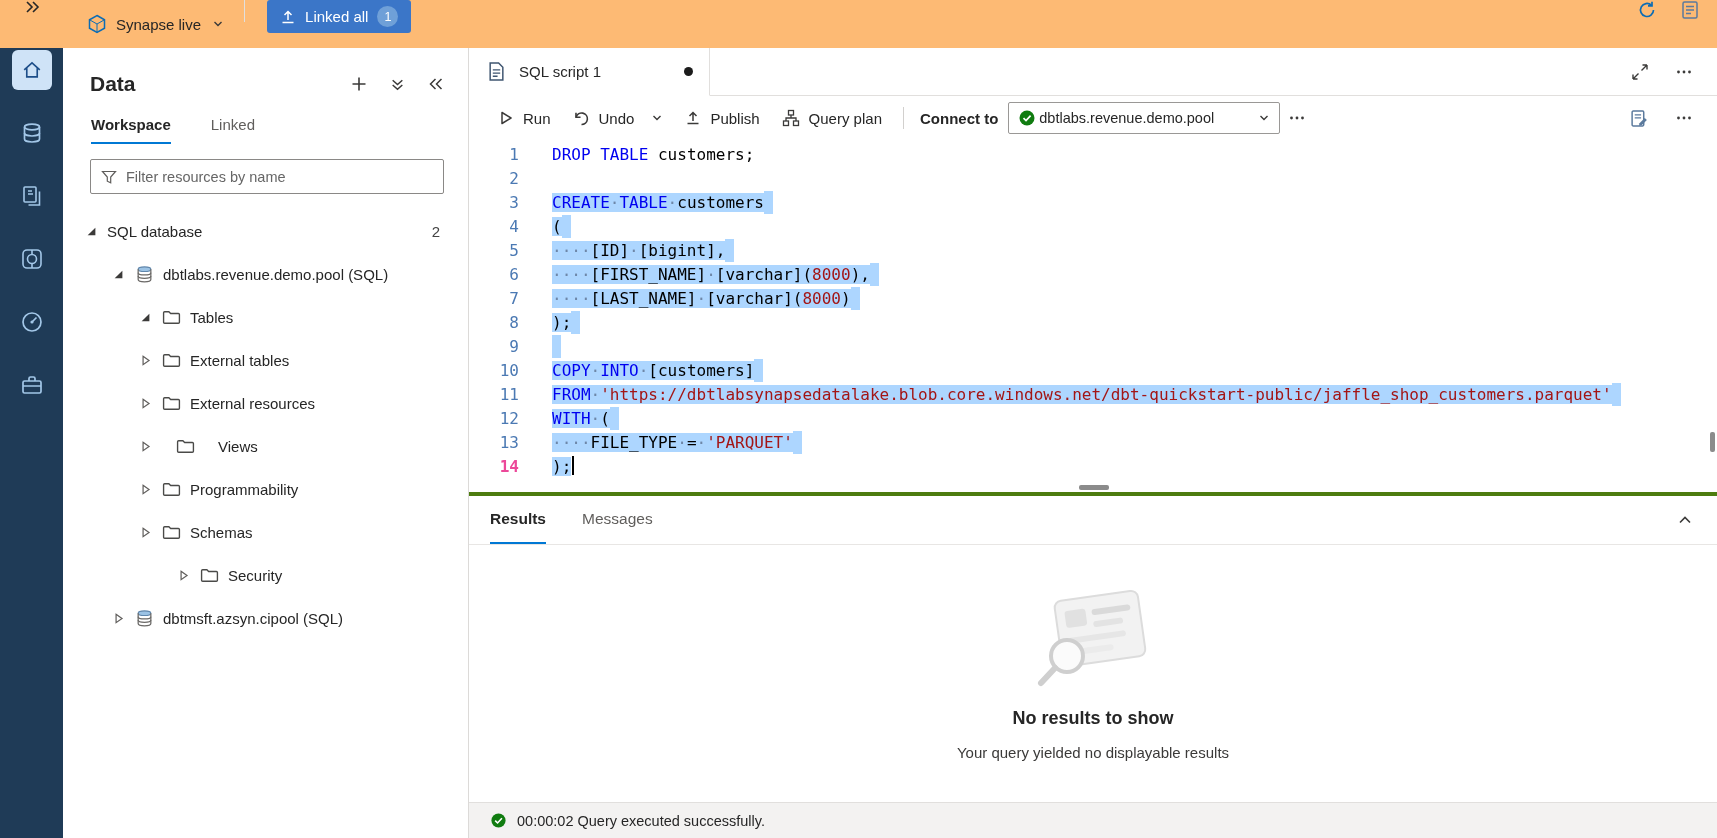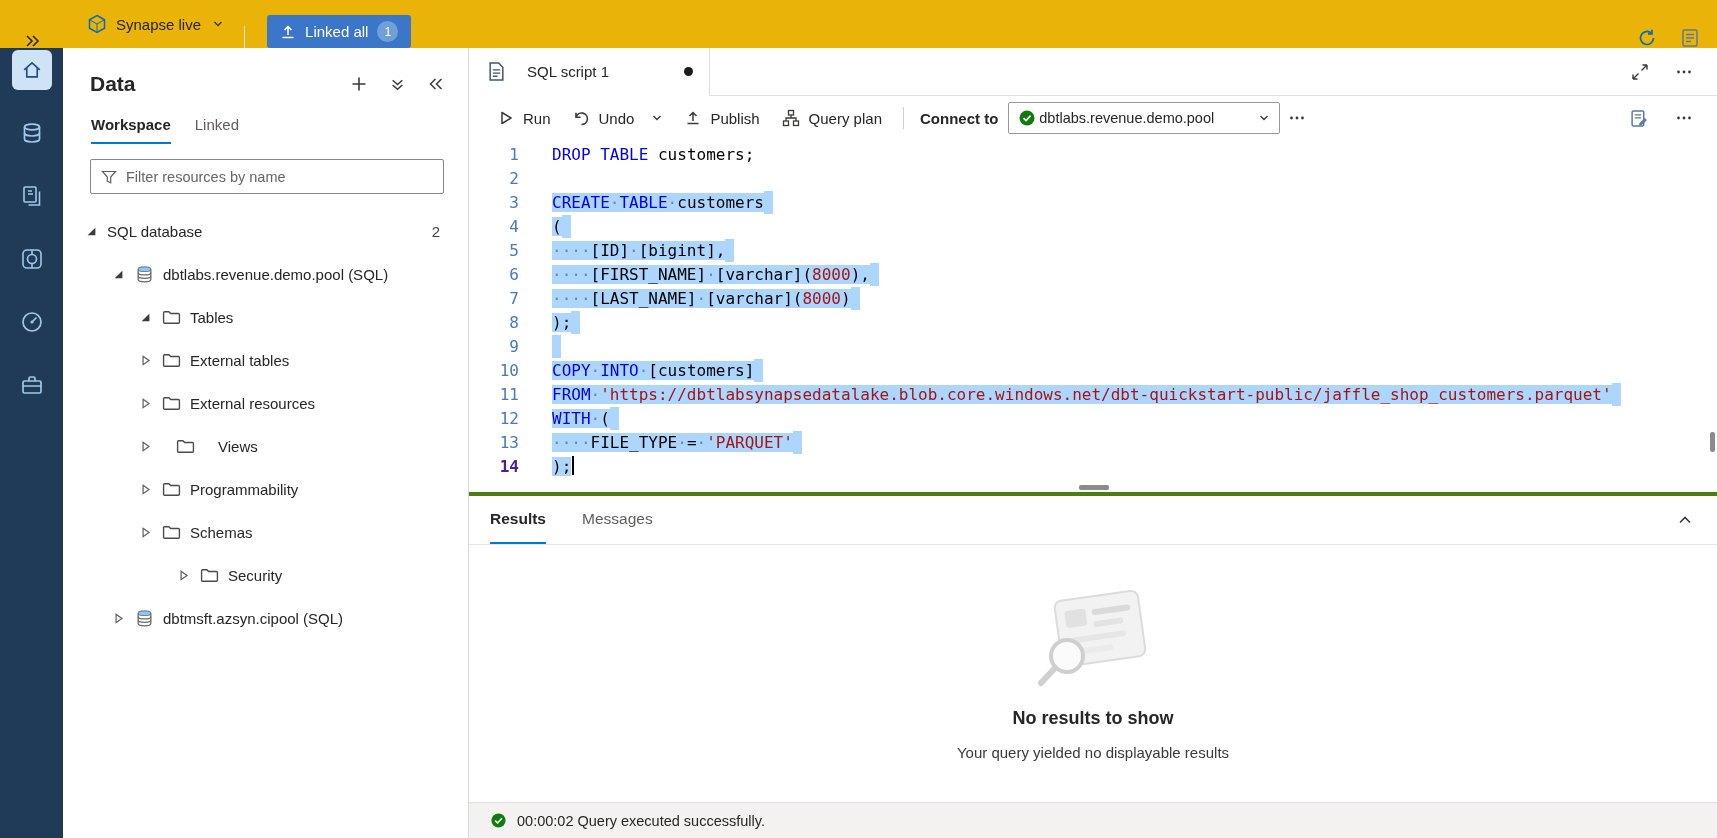--- a/index.html
+++ b/index.html
@@ -1,21 +1,21 @@
 <!DOCTYPE html>
 <html style="--accent: #0078d4; --rail-bg: #1f3b57; --selection: #add6ff; --kw: #0000f0; --str: #a31515; --num: #a31515;"><head>
 <meta charset="utf-8">
 <style>
   *{box-sizing:border-box;margin:0;padding:0}
   html,body{width:1717px;height:838px;overflow:hidden;background:#fff;
     font-family:"Liberation Sans",sans-serif;color:#262626;font-size:15px}
   svg{display:block}
 
   
-  .topbar{height:48px;display:flex;align-items:flex-end;background:#eab308}
+  .topbar{height:48px;display:flex;align-items:flex-start;background:#fdba74}
   .tb-expander{width:63px;display:flex;justify-content:center;cursor:pointer;color:#262626}
   .tb-item{display:flex;align-items:center;gap:9px;padding:0 10px;height:100%;cursor:pointer}
   .tb-caret{color:#3b3a39;margin-left:2px}
   .tb-sep-v{width:1px;height:22px;background:#e1dfdd;margin:0 10px}
   .publish-btn{display:flex;align-items:center;gap:9px;background:#3b76c8;color:#fff;height:33px;
     padding:0 13px;border-radius:3px;border:none;font-size:15px;margin-left:12px;cursor:pointer;
     font-family:inherit}
   .badge{min-width:21px;height:21px;border-radius:50%;background:#6fa0d8;color:#fff;font-size:12.5px;
     display:flex;align-items:center;justify-content:center;padding:0 2px}
   .tb-right{margin-left:auto;display:flex;gap:24px;align-items:center;padding-right:18px}
@@ -28,38 +28,38 @@
   .rail-item{width:40px;height:40px;display:flex;align-items:center;justify-content:center;cursor:pointer;
     border-radius:6px}
   .rail-item.active{background:#cfe3f7}
 
   
   .sidebar{width:406px;border-right:1px solid #dcdad8;display:flex;flex-direction:column;background:#fff;
     flex-shrink:0}
   .side-header{display:flex;align-items:center;padding:24px 24px 0 27px}
   .side-title{font-size:21px;font-weight:700;flex:1}
   .side-actions{display:flex;gap:23px;align-items:center;color:#3b3a39}
-  .side-tabs{display:flex;gap:24px;padding:20px 0 0 28px}
+  .side-tabs{display:flex;gap:40px;padding:20px 0 0 28px}
   .side-tab{padding-bottom:9px;color:#605e5c;cursor:pointer;border-bottom:2px solid transparent}
   .side-tab.active{color:#262626;font-weight:600;border-bottom-color:var(--accent)}
   .filter-box{margin:15px 24px 8px 27px;height:35px;border:1px solid #8a8886;border-radius:2px;
     display:flex;align-items:center;padding:0 10px;gap:9px;background:#fff}
   .filter-box input{border:none;outline:none;flex:1;font-size:14.5px;font-family:inherit;color:#a16207;background:transparent}
   .filter-box input::placeholder{color:#666}
   .tree{flex:1;overflow:hidden;padding-top:8px}
   .tree-row{height:43px;display:flex;align-items:center;cursor:pointer}
   .twisty{width:16px;margin-right:8px;display:flex;justify-content:center;align-items:center}
   .tree-icon{width:20px;margin-right:9px;display:flex;justify-content:center;align-items:center}
   .tree-label{font-size:15px;white-space:nowrap}
   .tree-count{margin-left:auto;margin-right:28px;color:#444}
 
   
   .main{flex:1;display:flex;flex-direction:column;background:#fff;min-width:0}
   .tabstrip{height:48px;display:flex;align-items:stretch;border-bottom:1px solid #e1dfdd;background:#fff}
-  .doc-tab{display:flex;align-items:center;gap:22px;padding:0 16px 0 19px;border-right:1px solid #e1dfdd;
+  .doc-tab{display:flex;align-items:center;gap:14px;padding:0 16px 0 19px;border-right:1px solid #e1dfdd;
     background:#fff;width:241px;margin-bottom:-1px;border-bottom:1px solid #fff;cursor:pointer}
   .doc-title{font-size:15px;white-space:nowrap}
   .dirty-dot{width:9px;height:9px;border-radius:50%;background:#1b1b1b;margin-left:auto}
   .strip-right{margin-left:auto;display:flex;align-items:center;gap:26px;padding-right:24px;color:#3b3a39}
 
   .toolbar{height:44px;display:flex;align-items:center;padding-left:18px}
   .tb-btn{display:flex;align-items:center;gap:9px;padding:0 11px;height:34px;color:#262626;cursor:pointer;
     font-size:15px;border-radius:2px}
   .tb-btn .drop{margin-left:8px;color:#3b3a39}
   .tb-sep{width:1px;height:22px;background:#d2d0ce;margin:0 10px}
@@ -68,21 +68,21 @@
     padding:0 9px;min-width:272px;cursor:pointer}
   .pool-select .chev{margin-left:auto;color:#3b3a39}
   .pool-text{font-size:14.5px;white-space:nowrap}
   .toolbar-right{margin-left:auto;display:flex;gap:26px;align-items:center;padding-right:24px}
 
   
   .editor{height:352px;display:flex;position:relative;overflow:hidden;padding-top:3px;background:#fff}
   .gutter{width:50px;text-align:right;font-family:"DejaVu Sans Mono",monospace;font-size:16px;
     line-height:24px;color:#4b79b3;flex-shrink:0}
   .ln{height:24px}
-  .ln-active{color:#4c1d95;font-weight:bold}
+  .ln-active{color:#ec4899;font-weight:bold}
   .codearea{font-family:"DejaVu Sans Mono",monospace;font-size:16px;line-height:24px;padding-left:33px;
     white-space:pre;flex:1;color:#000}
   .code-line{height:24px}
   .tk-k{color:var(--kw)} .tk-s{color:var(--str)} .tk-n{color:var(--num)} .tk-p{color:#000}
   .sel{background:var(--selection)}
   .ws-dot{color:#6e87a8}
   .sel-nl{display:inline-block;width:9px;height:23px;vertical-align:top;background:var(--selection)}
   .caret{display:inline-block;width:2px;height:19px;background:#000;vertical-align:-3px;margin-left:1px}
   .hscroll{position:absolute;bottom:2px;left:610px;width:30px;height:5px;background:#5a5a5a;border-radius:2px;opacity:.7}
   .vscroll{position:absolute;right:2px;top:292px;width:5px;height:20px;background:#5a5a5a;border-radius:2px;opacity:.7}

